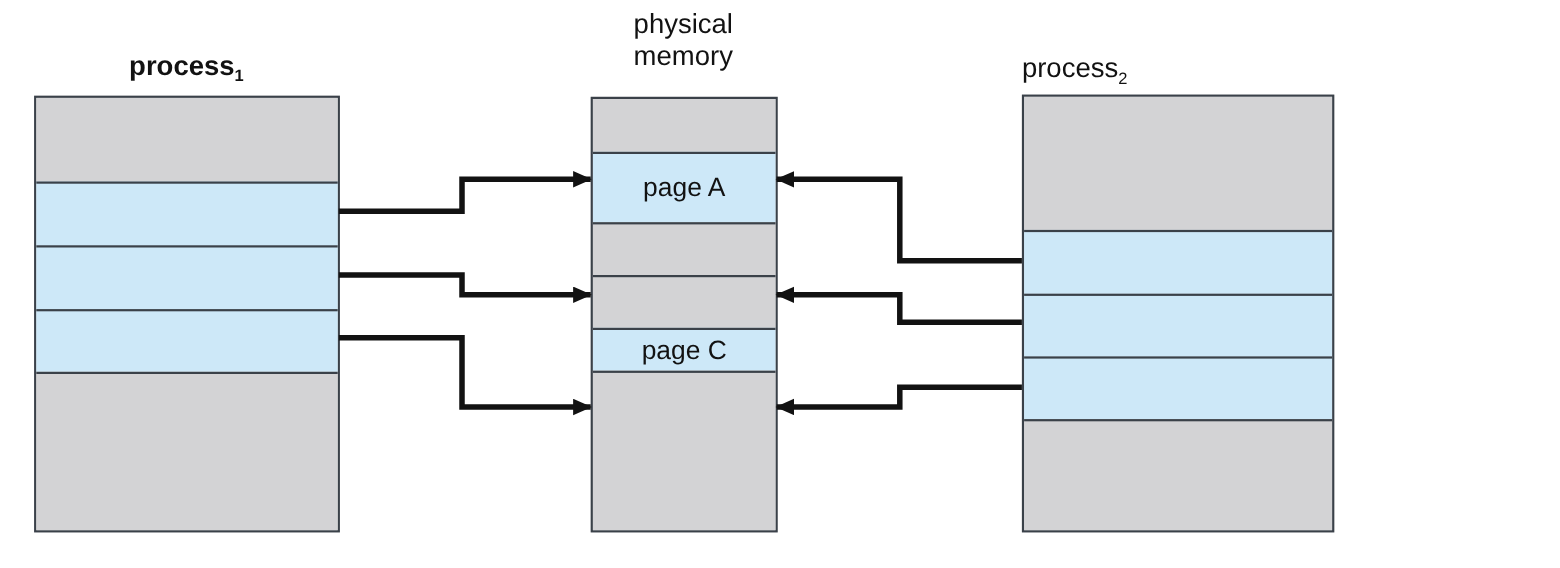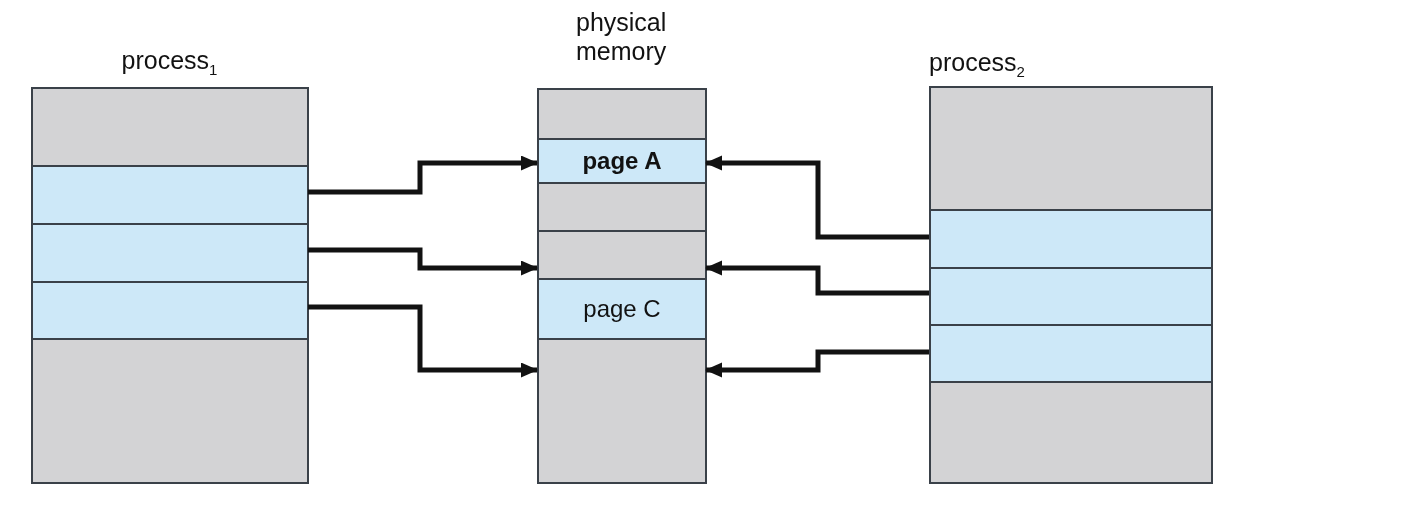--- a/index.html
+++ b/index.html
@@ -19,21 +19,21 @@
     position: absolute;
     font-size: 25px;
     line-height: 29px;
     color: var(--text, #121212);
     white-space: nowrap;
   }
   .col-title sub {
     font-size: 15px;
     line-height: 0;
   }
-  .p1-title { left: 31px;  top: 46px; width: 277px; text-align: center; }
+  .p1-title { left: 31px;  top: 46px; width: 277px; text-align: center; font-weight: bold; }
   .mem-title { left: 565px; top: 8px;  text-align: left; margin-left: 11px; }
   .p2-title { left: 929px; top: 48px; width: 283px; text-align: left; }
 
   .membox {
     position: absolute;
     box-sizing: border-box;
     border: 2px solid var(--outline, #3a4149);
     display: flex;
     flex-direction: column;
     background: var(--gray, #d3d3d5);
@@ -87,26 +87,26 @@
 
   <div class="membox" id="col-process1">
       <div class="seg seg-gray" style="height: 76px;"></div>
       <div class="seg seg-shared" style="height: 58px;"></div>
       <div class="seg seg-shared" style="height: 58px;"></div>
       <div class="seg seg-shared" style="height: 57px;"></div>
       <div class="seg seg-gray" style="flex: 1 1 auto;"></div>
     </div>
   <div class="membox" id="col-memory">
       <div class="seg seg-gray" style="height: 48px;"></div>
-      <div class="seg seg-shared" style="height: 44px; font-weight: bold;">
+      <div class="seg seg-shared" style="height: 64px;">
         <span class="page-label">page A</span>
       </div>
       <div class="seg seg-gray" style="height: 48px;"></div>
       <div class="seg seg-gray" style="height: 48px;"></div>
-      <div class="seg seg-shared" style="height: 60px;">
+      <div class="seg seg-shared" style="height: 39px;">
         <span class="page-label">page C</span>
       </div>
       <div class="seg seg-gray" style="flex: 1 1 auto;"></div>
     </div>
   <div class="membox" id="col-process2">
       <div class="seg seg-gray" style="height: 121px;"></div>
       <div class="seg seg-shared" style="height: 58px;"></div>
       <div class="seg seg-shared" style="height: 57px;"></div>
       <div class="seg seg-shared" style="height: 57px;"></div>
       <div class="seg seg-gray" style="flex: 1 1 auto;"></div>

